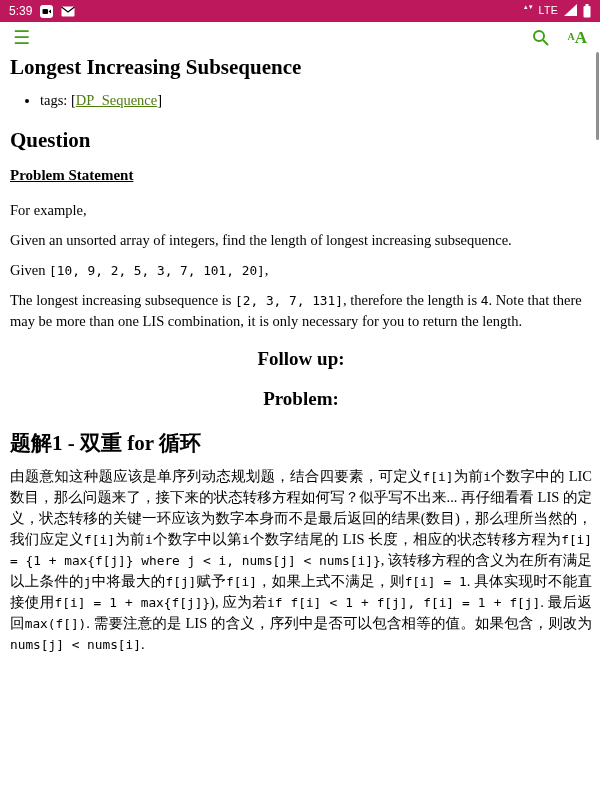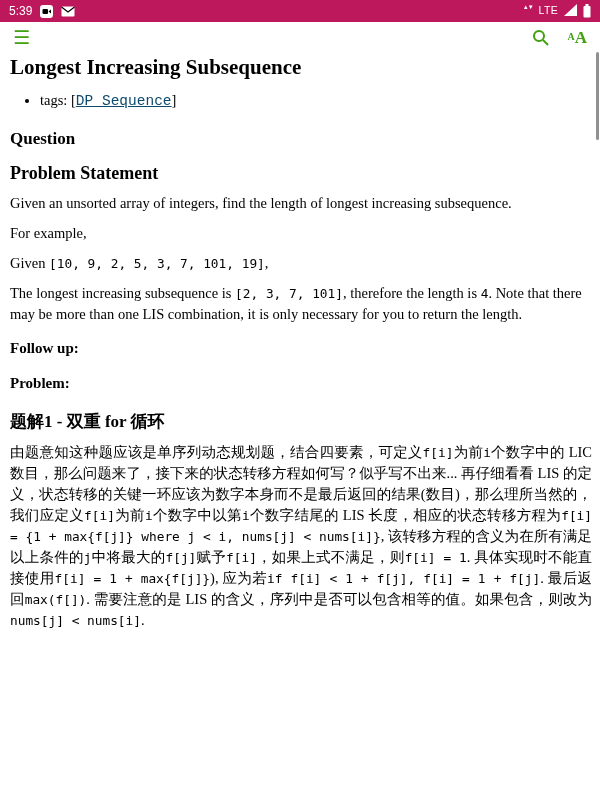--- a/index.html
+++ b/index.html
@@ -17,28 +17,28 @@
   .tb-btn{background:none;border:none;padding:0;cursor:pointer;color:#3fa010;display:inline-flex;align-items:center;}
   .menu-glyph{font-size:19px;line-height:1;color:#3fa010;font-family:"DejaVu Sans",sans-serif;}
   .tb-right{margin-left:auto;display:flex;align-items:center;gap:18px;}
   .font-icon{font-family:"Liberation Serif",serif;font-weight:700;color:#3fa010;line-height:1;}
   .font-icon .small-a{font-size:10px;}
   .font-icon .big-a{font-size:17px;}
 
   
   .content{padding:0 8px 0 10px;}
   .content h1{font-size:21px;font-weight:700;margin:3px 0 10px;}
-  .content h2{font-size:17px;font-weight:700;margin:16px 0 9px;}
-  .content h3{font-size:18px;font-weight:700;margin:14px 0 9px;}
+  .content h2{font-size:21px;font-weight:700;margin:16px 0 9px;}
+  .content h3{font-size:15px;font-weight:700;margin:14px 0 16px;text-decoration:underline;}
   .content p{font-size:14.5px;line-height:1.45;margin:9px 0;}
-  .content p.bold{font-weight:700;font-size:15px;margin:13px 0 8px;}
+  .content p.bold{font-weight:700;font-size:19px;margin:13px 0 8px;text-align:center;}
   .content ul{margin:6px 0 10px;padding-left:30px;}
   .content li{font-size:14.5px;line-height:1.5;margin:2px 0;}
   code{font-family:"DejaVu Sans Mono","Liberation Mono",monospace;font-size:12.8px;}
-  a.lnk{color:#0c4a6e;text-decoration:underline;font-family:Liberation Mono, monospace;}
+  a.lnk{color:#4d7c0f;text-decoration:underline;}
   .math-sm{font-size:9.5px;}
   .zh{font-size:15px;line-height:1.72;margin-top:8px;text-align:justify;}
 
   
   .scroll-thumb{position:absolute;right:1px;top:52px;width:3px;height:88px;background:#555;opacity:.65;border-radius:2px;}
 </style>
 </head>
 <body>
 
 <div class="screen">
@@ -96,24 +96,24 @@
   <div class="content">
     <h1>Longest Increasing Subsequence</h1>
 
     <ul>
       <li>tags: [<a href="#" class="lnk">DP_Sequence</a>]</li>
     </ul>
 
     <h2>Question</h2>
 
     <h3>Problem Statement</h3>
+    <p>For example,</p>
     <p>Given an unsorted array of integers, find the length of longest increasing subsequence.</p>
-    <p>For example,</p>
-    <p>Given <code>[10, 9, 2, 5, 3, 7, 101, 19]</code>,</p>
-    <p>The longest increasing subsequence is <code>[2, 3, 7, 101]</code>, therefore the length is <code>4</code>. Note that there may be more than one LIS combination, it is only necessary for you to return the length.</p>
+    <p>Given <code>[10, 9, 2, 5, 3, 7, 101, 20]</code>,</p>
+    <p>The longest increasing subsequence is <code>[2, 3, 7, 131]</code>, therefore the length is <code>4</code>. Note that there may be more than one LIS combination, it is only necessary for you to return the length.</p>
 
     <p class="bold">Follow up:</p>
 
     <p class="bold">Problem:</p>
 
     <h2>题解1 - 双重 for 循环</h2>
     <p class="zh">由题意知这种题应该是单序列动态规划题，结合四要素，可定义<code>f[i]</code>为前<code>i</code>个数字中的 LIC 数目，那么问题来了，接下来的状态转移方程如何写？似乎写不出来... 再仔细看看 LIS 的定义，状态转移的关键一环应该为数字本身而不是最后返回的结果(数目)，那么理所当然的，我们应定义<code>f[i]</code>为前<code>i</code>个数字中以第<code>i</code>个数字结尾的 LIS 长度，相应的状态转移方程为<code>f[i] = {1 + max{f[j]} where j &lt; i, nums[j] &lt; nums[i]}</code>, 该转移方程的含义为在所有满足以上条件的<code>j</code>中将最大的<code>f[j]</code>赋予<code>f[i]</code>，如果上式不满足，则<code>f[i] = 1</code>. 具体实现时不能直接使用<code>f[i] = 1 + max{f[j]}</code>), 应为若<code>if f[i] &lt; 1 + f[j], f[i] = 1 + f[j]</code>. 最后返回<code>max(f[])</code>. 需要注意的是 LIS 的含义，序列中是否可以包含相等的值。如果包含，则改为 <code>nums[j] &lt; nums[i]</code>.</p>
   </div>
 
   <div class="scroll-thumb"></div>

